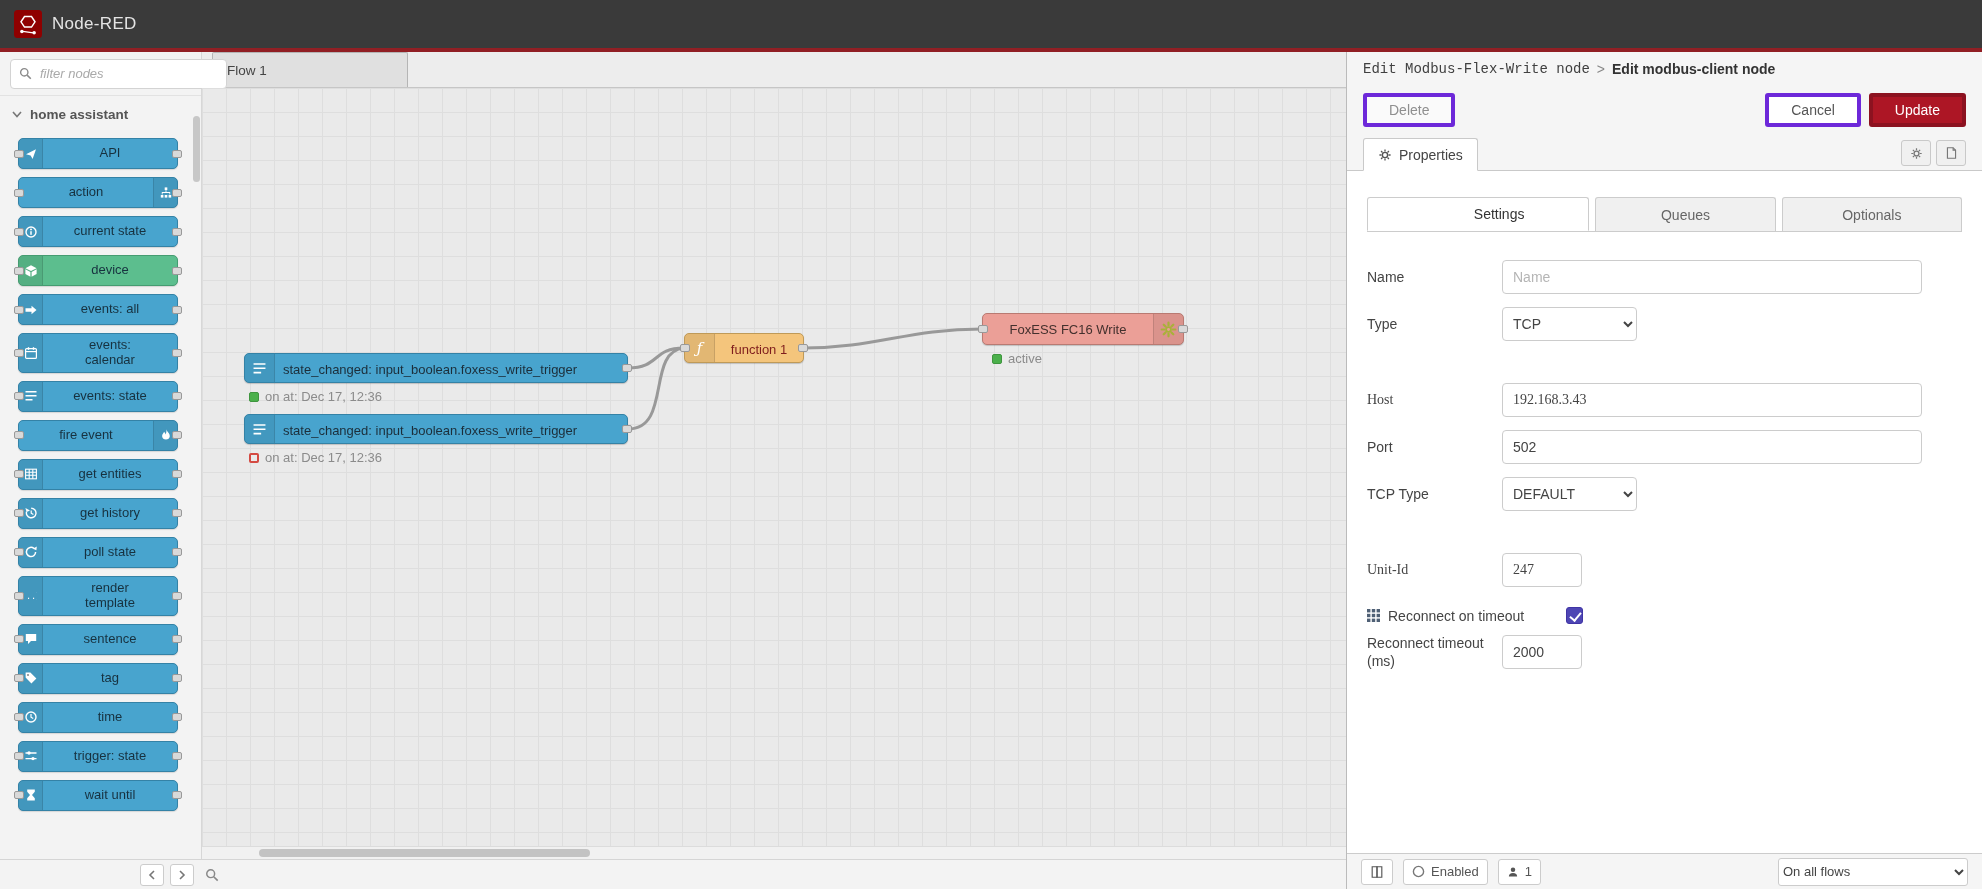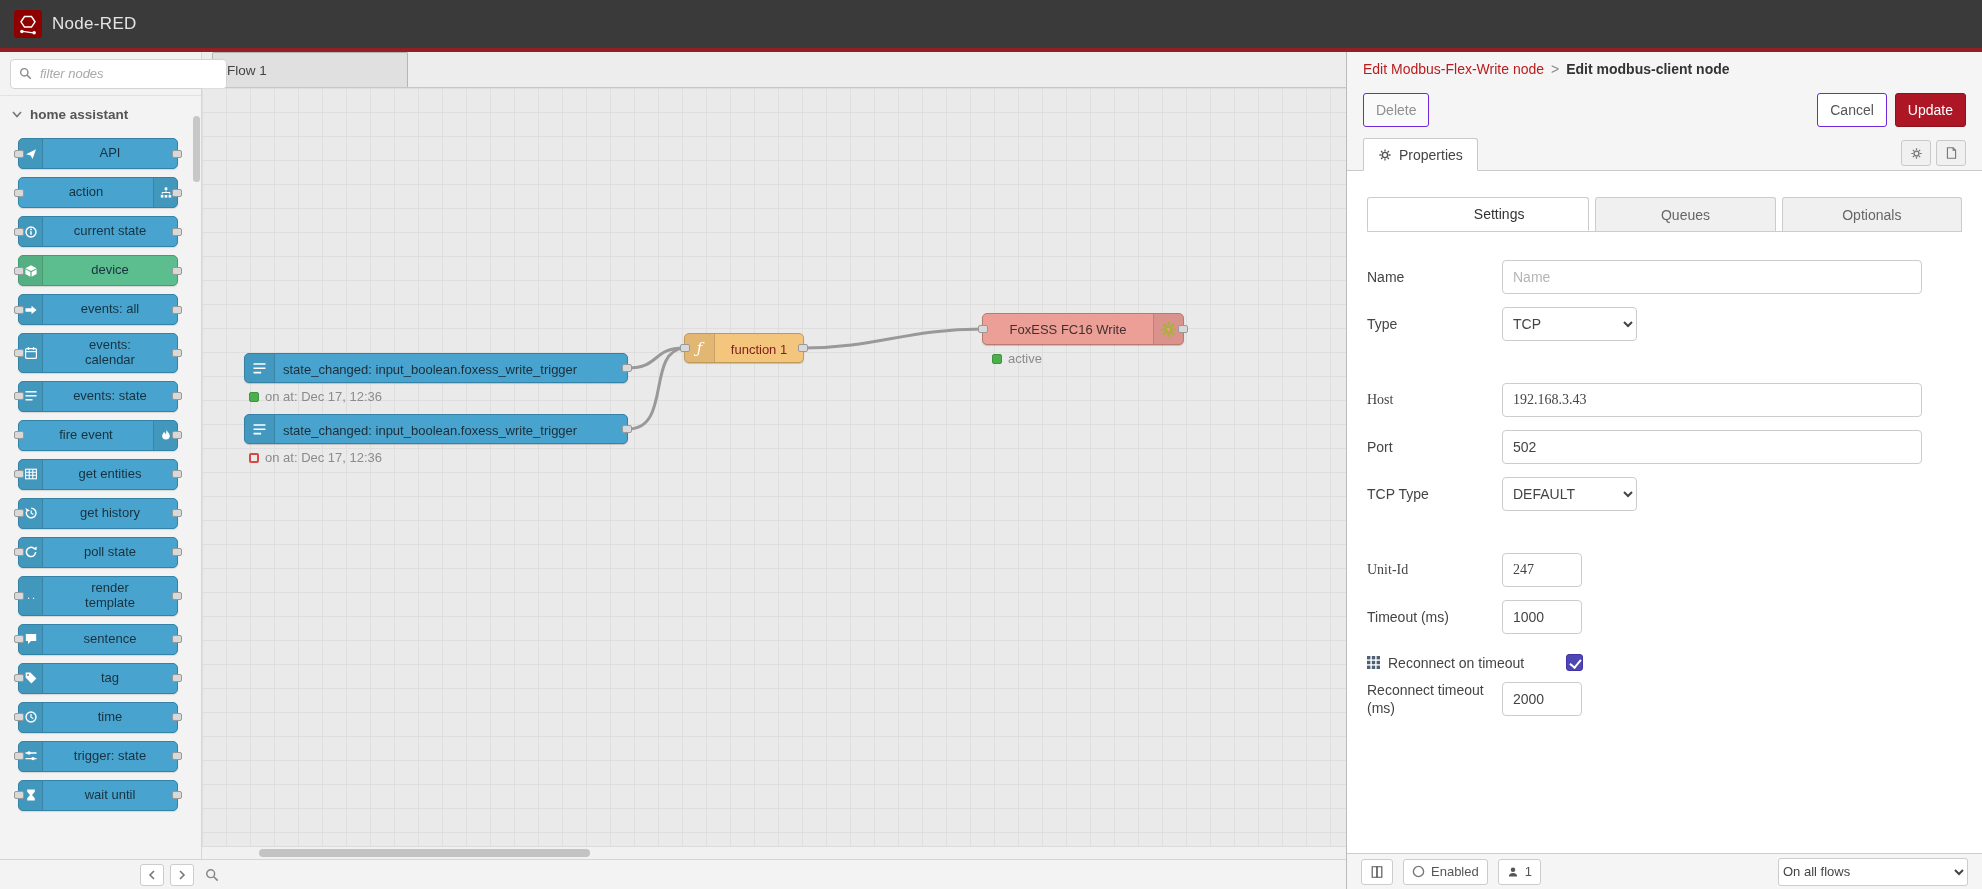--- a/index.html
+++ b/index.html
@@ -91,26 +91,26 @@
                display:flex; align-items:center; gap:6px; padding-left:140px; }
   .ft-btn { width:24px; height:22px; border:1px solid #ccc; background:#fff; border-radius:3px;
             display:flex; align-items:center; justify-content:center; cursor:pointer; padding:0; }
   .ft-plain { width:24px; height:22px; display:flex; align-items:center; justify-content:center; cursor:pointer; }
 
   
   .editor { width:636px; flex:0 0 auto; border-left:1px solid #bbb; background:#fff;
             display:flex; flex-direction:column; min-height:0; }
   .ed-breadcrumb { height:34px; flex:0 0 auto; background:#f5f5f5; display:flex; align-items:center;
                    gap:7px; padding:0 16px; font-size:14px; }
-  .crumb-parent { color:#b91c1c; cursor:pointer; }
+  .crumb-parent { color:#404040; cursor:pointer;font-family:Liberation Mono, monospace; }
   .crumb-sep { color:#888; }
   .crumb-current { color:#333; font-weight:bold; }
   .ed-buttons { height:48px; flex:0 0 auto; background:#f5f5f5; display:flex; align-items:center;
                 gap:8px; padding:0 16px; }
-  .btn { height:34px; padding:0 12px; border:1px solid #6d28d9; background:#fff; border-radius:3px;
+  .btn { height:34px; padding:0 22px; border:4px solid #6d28d9; background:#fff; border-radius:3px;
          font-size:14px; color:#555; cursor:pointer; font-family:inherit; }
   .btn.delete { color:#8f8f8f; background:#fafafa; }
   .btn.primary { background:#ad1625; border-color:#8c1220; color:#fff; }
   .ed-spacer { flex:1; }
   .ed-tabrow { height:37px; flex:0 0 auto; background:#f5f5f5; display:flex; align-items:flex-end;
                padding:0 16px; border-bottom:1px solid #c9c9c9;gap:28px; }
   .ed-tab { height:33px; background:#fff; border:1px solid #c9c9c9; border-bottom:1px solid #fff;
             border-radius:3px 3px 0 0; display:flex; align-items:center; gap:7px; padding:0 14px;
             font-size:14px; color:#444; margin-bottom:-1px; cursor:pointer; }
   .ed-tabicons { margin-left:auto; display:flex; gap:5px; margin-bottom:4px; }
@@ -547,24 +547,20 @@
           <select class="inp">
             <option>DEFAULT</option>
           </select>
         </div>
 
         <div class="frow gap-lg">
           <label>Unit-Id</label>
           <input class="inp small" type="text" value="247" style="">
         </div>
 
-        <div class="frow">
-          <label>Timeout (ms)</label>
-          <input class="inp small" type="text" value="1000" style="">
-        </div>
 
         <div class="chk-row">
           <svg width="13" height="13" viewBox="0 0 13 13" fill="#4f6075">
             <rect x="0" y="0" width="3.4" height="3.4"></rect>
               <rect x="4.8" y="0" width="3.4" height="3.4"></rect>
               <rect x="9.6" y="0" width="3.4" height="3.4"></rect>
             <rect x="0" y="4.8" width="3.4" height="3.4"></rect>
               <rect x="4.8" y="4.8" width="3.4" height="3.4"></rect>
               <rect x="9.6" y="4.8" width="3.4" height="3.4"></rect>
             <rect x="0" y="9.6" width="3.4" height="3.4"></rect>

